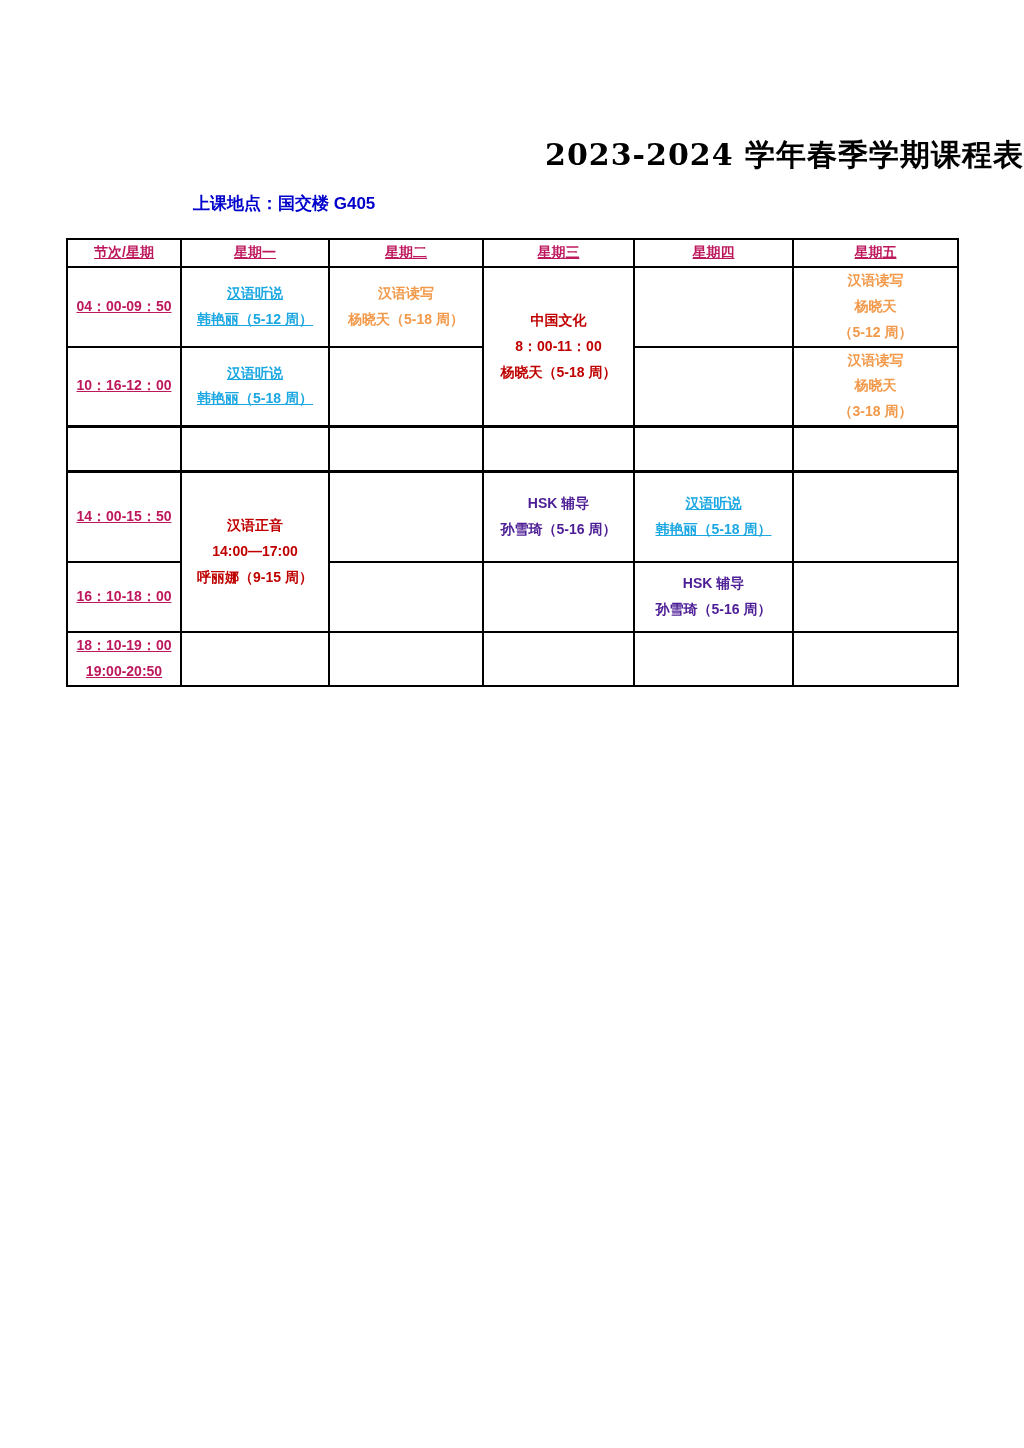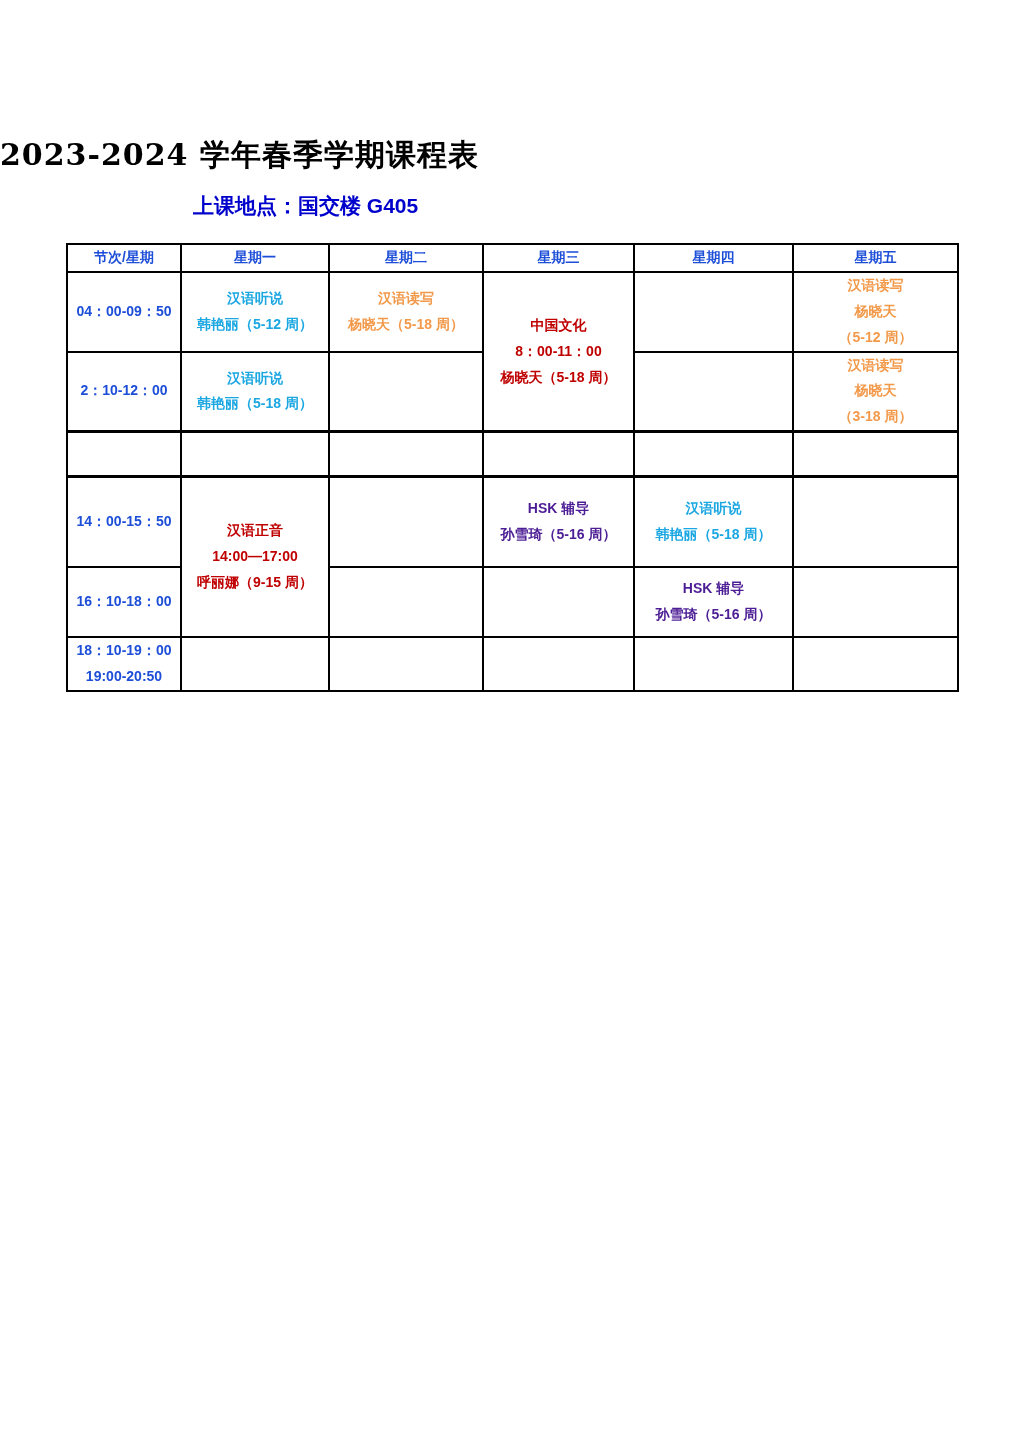--- a/index.html
+++ b/index.html
@@ -12,30 +12,30 @@
     width: 1024px;
     height: 1448px;
     background: #ffffff;
     font-family: "Liberation Sans", sans-serif;
     color: #000;
     overflow: hidden;
   }
   .doc-title {
     margin: 0;
     padding-top: 135px;
-    text-align: left;
+    text-align: right;
     font-family: "DejaVu Serif", serif;
     font-weight: bold;
     font-size: 30px;
     letter-spacing: 1px;
     color: #000;
   }
   .doc-location {
     margin: 16px 0 8px 193px;
-    font-size: 21px;
+    font-size: 17px;
     font-weight: bold;
     color: #0000CC;
   }
   table.schedule {
     border-collapse: collapse;
     table-layout: fixed;
     margin: 23px 0 0 66px;
     width: 891px;
   }
   table.schedule td {
@@ -43,32 +43,33 @@
     text-align: center;
     vertical-align: middle;
     padding: 0;
     font-size: 14px;
     font-weight: bold;
     line-height: 1.85;
     overflow: hidden;
   }
   td.time-cell, td.header-cell {
     font-size: 15px;
-    color: #1d4ed8;
+    color: #be185d;
     line-height: 1.5;
+    text-decoration: underline;
   }
   tr.h-header { height: 25px; }
   tr.h-r1 { height: 76px; }
   tr.h-r2 { height: 72px; }
   tr.h-r3 { height: 45px; }
   tr.h-r3 td { border-top-width: 3px; border-bottom-width: 3px; }
   tr.h-r4 { height: 90px; }
   tr.h-r5 { height: 70px; }
   tr.h-r6 { height: 49px; }
-  .c-cyan   { color: #1BA7E2; }
+  .c-cyan   { color: #1BA7E2; text-decoration: underline; }
   .c-orange { color: #F2994A; }
   .c-red    { color: #C00000; margin-top: 16px; }
   .c-green  { color: #4c1d95; }
 </style>
 </head>
 <body>
 
 <div id="page">
 
   <h1 class="doc-title">2023-2024 学年春季学期课程表</h1>
@@ -112,21 +113,21 @@
       </td>
       <td></td>
       <td class="c-orange">
         <div>汉语读写</div>
         <div>杨晓天</div>
         <div>（5-12 周）</div>
       </td>
     </tr>
 
     <tr class="h-r2">
-      <td class="time-cell">2：10-12：00</td>
+      <td class="time-cell">10：16-12：00</td>
       <td class="c-cyan">
         <div>汉语听说</div>
         <div>韩艳丽（5-18 周）</div>
       </td>
       <td></td>
       <td></td>
       <td class="c-orange">
         <div>汉语读写</div>
         <div>杨晓天</div>
         <div>（3-18 周）</div>

